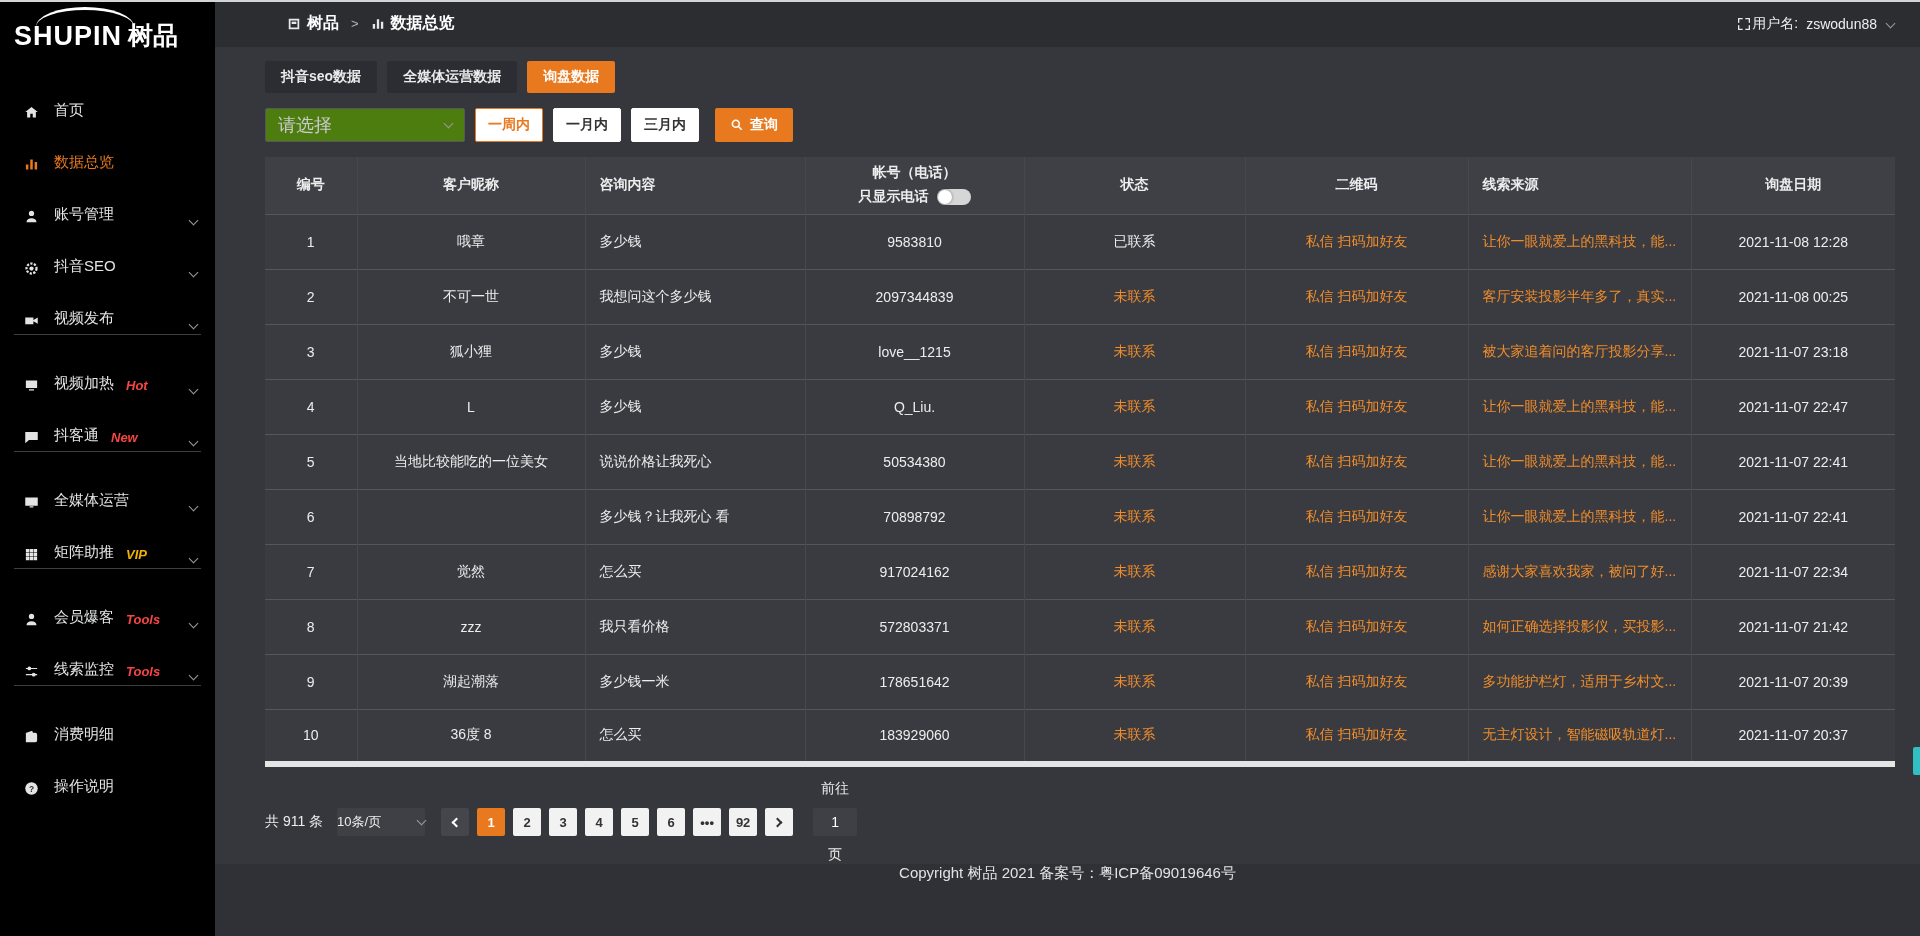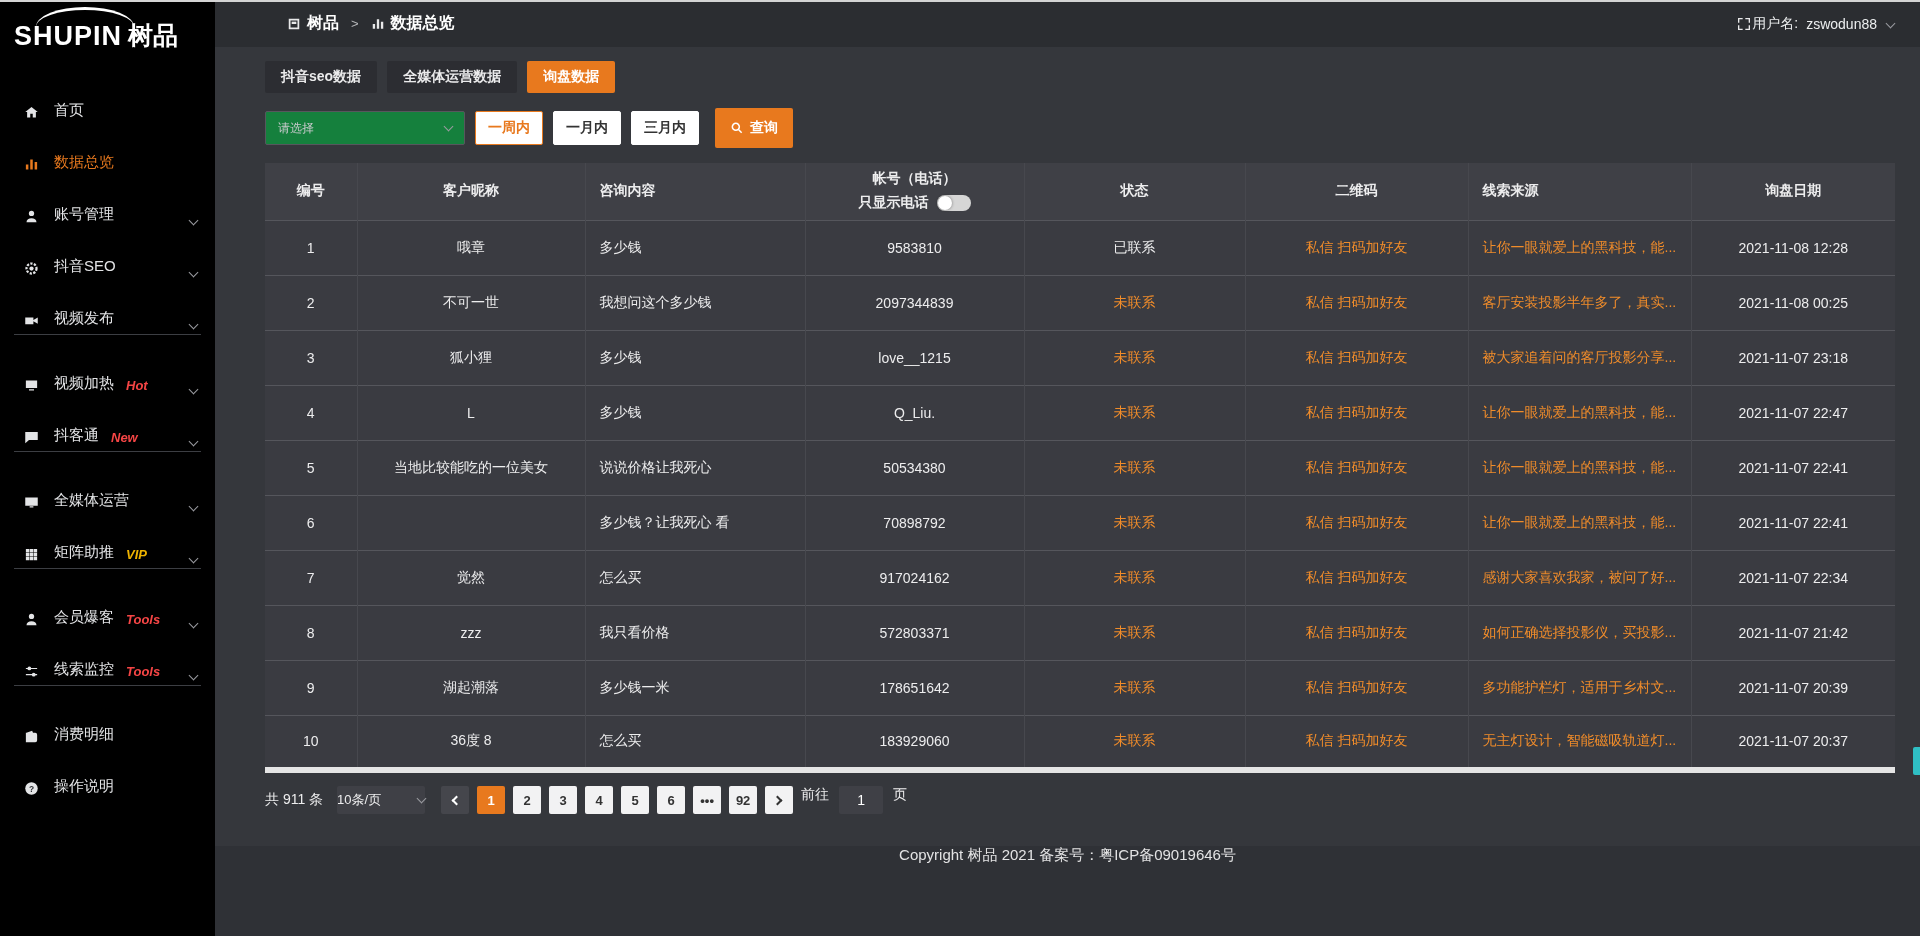--- a/index.html
+++ b/index.html
@@ -40,28 +40,28 @@
   .content { flex:1; padding:14px 25px 0 50px; }
 
   
   .tabs { display:flex; gap:10px; }
   .tab { height:32px; padding:0 16px; display:flex; align-items:center; background:#2c2d32;
     color:#ebebec; font-size:14px; font-weight:bold; border-radius:2px; cursor:pointer; }
   .tab.active { background:#e8791e; color:#fff; }
 
   
   .filters { display:flex; align-items:center; margin-top:15px; }
-  .sel { width:200px; height:34px; background:#15803d; border:1px solid #56575d; border-radius:2px;
-    display:flex; align-items:center; padding:0 12px; color:#c9cacd; font-size:12px; cursor:pointer;font-family:Liberation Mono, monospace; }
+  .sel { width:200px; height:34px; background:#4d7c0f; border:1px solid #56575d; border-radius:2px;
+    display:flex; align-items:center; padding:0 12px; color:#c9cacd; font-size:18px; cursor:pointer;font-family:Liberation Mono, monospace; }
   .sel .chev { border-color:#9a9ba0; }
   .pbtn { height:34px; min-width:64px; padding:0 12px; margin-left:10px; background:#fff; color:#333;
     font-size:14px; font-weight:bold; border:1px solid #fff; border-radius:2px;
     display:flex; align-items:center; justify-content:center; cursor:pointer; }
   .pbtn.active { color:#e8791e; border-color:#e8791e; }
-  .qbtn { height:40px; padding:0 15px; margin-left:16px; background:#e8791e; color:#fff; font-size:14px;
+  .qbtn { height:34px; padding:0 15px; margin-left:16px; background:#e8791e; color:#fff; font-size:14px;
     font-weight:bold; border-radius:2px; display:flex; align-items:center; gap:6px; cursor:pointer; }
   .q-ico { width:14px; height:14px; }
 
   
   .data-table { width:1630px; margin-top:15px; border-collapse:collapse; table-layout:fixed;
     background:#3a3b41; color:#ededee; font-size:14px; border-bottom:6px solid #e5e5e5; }
   .c0{width:92px}.c1{width:228px}.c2{width:220px}.c3{width:219px}
   .c4{width:221px}.c5{width:223px}.c6{width:223px}.c7{width:204px}
   .data-table th { background:#3f4046; height:57px; font-weight:bold; }
   .data-table td { height:55px; border-top:1px solid #55565c; }
@@ -81,21 +81,21 @@
   .psize { width:88px; height:28px; margin-left:14px; background:#3f4046; border-radius:2px;
     display:flex; align-items:center; justify-content:center; gap:8px; font-size:13px; cursor:pointer; }
   .nav-btn { width:28px; height:28px; border-radius:2px; display:flex; align-items:center; justify-content:center; cursor:pointer; }
   .nav-prev { background:#45464c; margin-left:16px; }
   .nav-next { background:#f2f2f3; margin-left:8px; }
   .chev-l { width:7px; height:7px; border-left:2px solid #fff; border-bottom:2px solid #fff; transform:rotate(45deg); margin-left:3px; }
   .chev-r { width:7px; height:7px; border-right:2px solid #333; border-top:2px solid #333; transform:rotate(45deg); margin-right:3px; }
   .page { min-width:28px; height:28px; padding:0 4px; margin-left:8px; background:#f2f2f3; color:#333;
     font-weight:bold; font-size:13px; border-radius:2px; display:flex; align-items:center; justify-content:center; cursor:pointer; }
   .page.active { background:#e8791e; color:#fff; }
-  .goto { margin-left:8px; display:flex; gap:10px; }
+  .goto { margin-left:20px; display:flex; align-items:center; gap:10px;flex-direction:column; }
   .goto-in { width:44px; height:28px; background:#3f4046; border:none; border-radius:2px;
     color:#fff; text-align:center; font-size:14px; font-family:inherit; }
 
   footer { height:90px; background:#2f3136; display:flex; align-items:flex-start; justify-content:center;
     color:#e3e3e4; font-size:15px; flex-shrink:0; }
   .side-widget { position:fixed; right:0; top:747px; width:7px; height:28px; background:#2fbfc4; border-radius:2px 0 0 2px; }
 </style>
 </head>
 <body>
 

